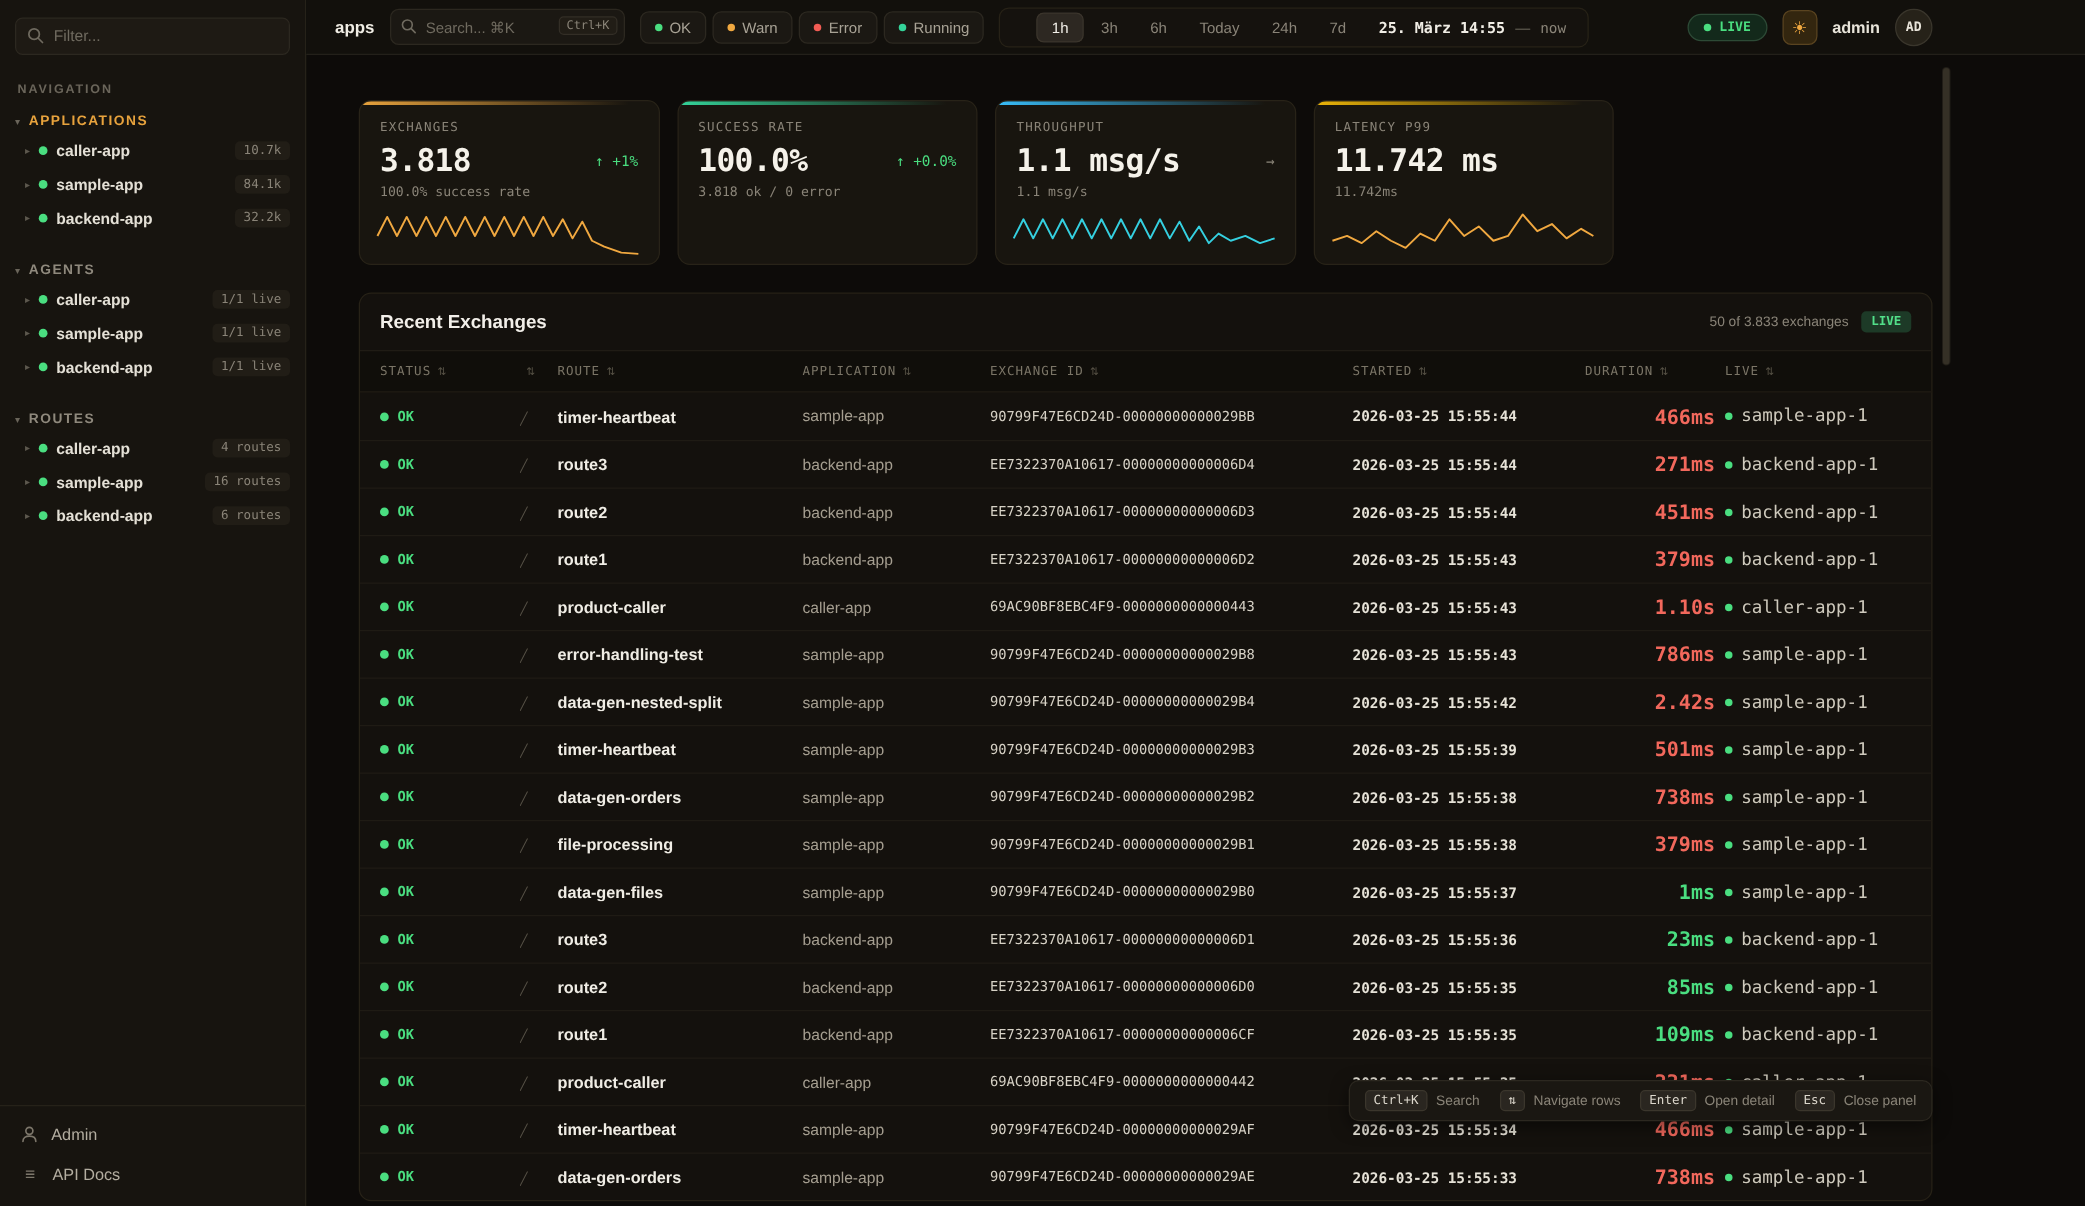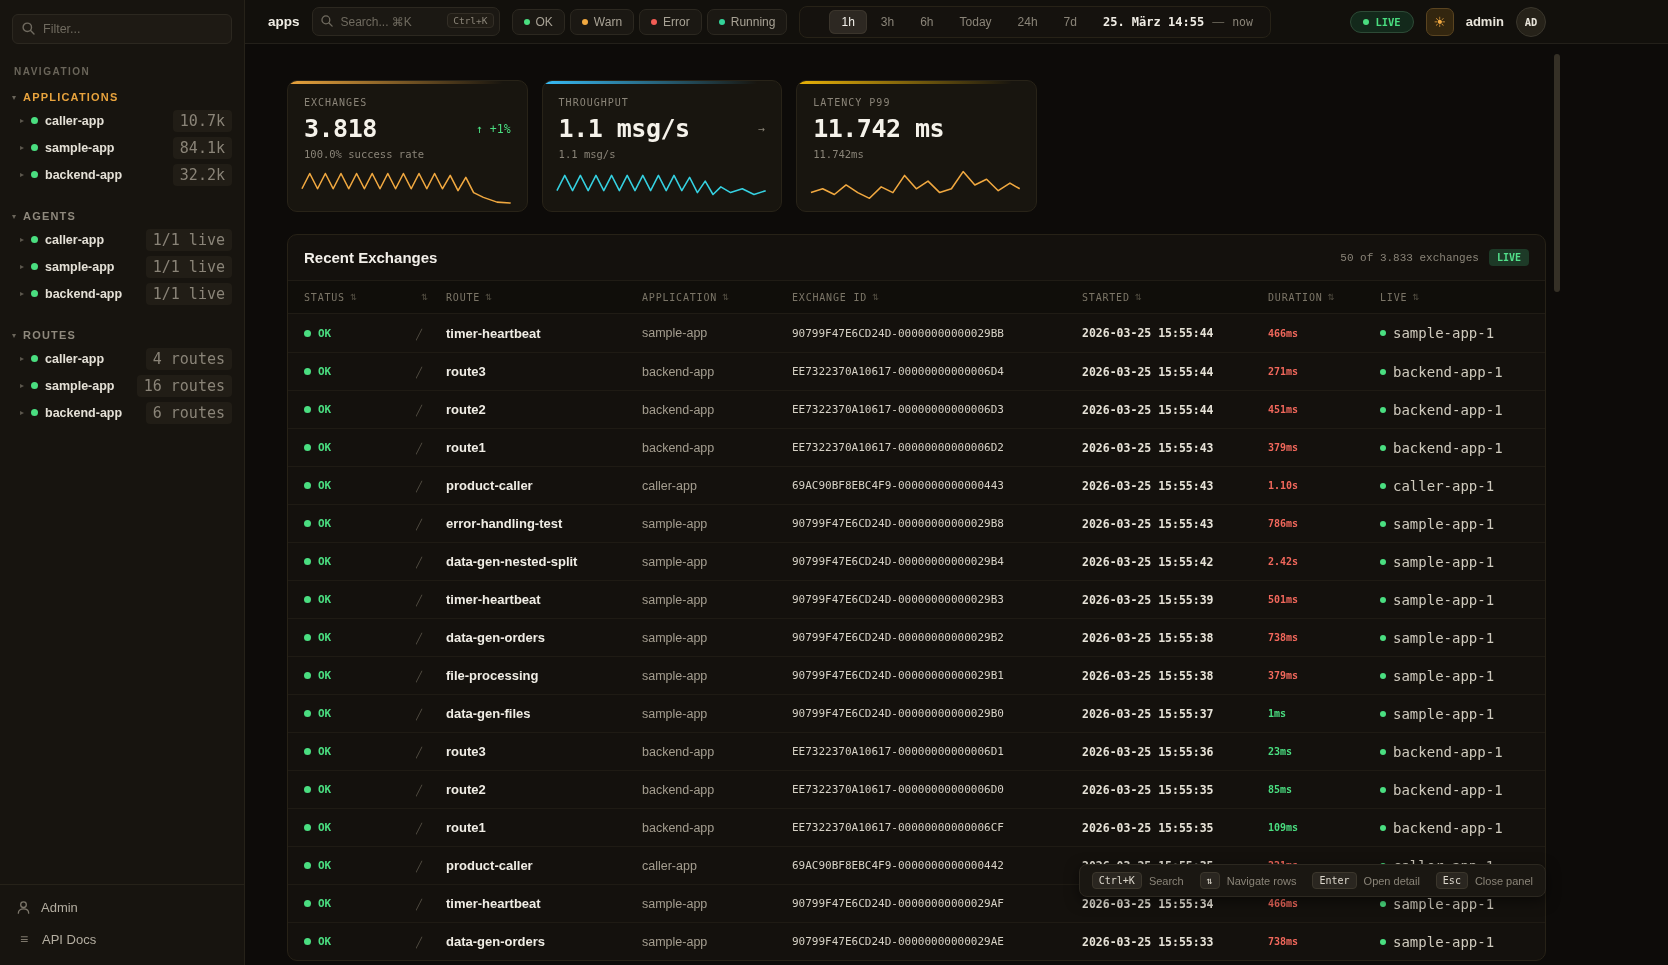--- a/index.html
+++ b/index.html
@@ -37,21 +37,21 @@
   .sec-caret { font-size:8px; color:#6a655a; }
   .sec-title { font-size:11px; letter-spacing:1.2px; font-weight:bold; color:#8f897d; }
   .side-section.active-section .sec-title { color:#e8a33d; }
   .side-item {
     display:flex; align-items:center; gap:7px; height:27px; padding:0 12px 0 20px; cursor:pointer;
   }
   .item-caret { font-size:8px; color:#5d584e; }
   .dot { width:7px; height:7px; border-radius:50%; background:#4ade80; display:inline-block; flex:none; }
   .item-label { font-size:12.5px; color:#e4e0d6; font-weight:600; }
   .item-badge {
-    margin-left:auto; font-family:"DejaVu Sans Mono",monospace; font-size:15px; color:#8a8478;
+    margin-left:auto; font-family:"DejaVu Sans Mono",monospace; font-size:10px; color:#8a8478;
     background:#211d16; border-radius:4px; padding:2px 7px;
   }
   .side-spacer { flex:1; }
   .side-footer { border-top:1px solid #262219; padding:6px 0 10px 0; }
   .side-link { display:flex; align-items:center; gap:10px; height:32px; padding:0 16px; color:#b3ada0; cursor:pointer; font-size:13px; }
   .side-link .glyph { color:#7d776b; font-size:14px; width:16px; text-align:center; }
 
   
   .main { flex:1; display:flex; flex-direction:column; min-width:0; }
   .topbar {
@@ -124,41 +124,41 @@
   .stat-trend { font-family:"DejaVu Sans Mono",monospace; font-size:11.5px; white-space:nowrap; }
   .stat-trend.up { color:#4ade80; }
   .stat-trend.flat { color:#8a8478; }
   .stat-sub { font-family:"DejaVu Sans Mono",monospace; font-size:10.5px; color:#8a8478; margin-top:5px; }
   .stat-spark { position:absolute; left:12px; right:12px; bottom:6px; height:42px; width:calc(100% - 24px); }
 
   .panel { background:#14110d; border:1px solid #272217; border-radius:10px; overflow:hidden; }
   .panel-head { display:flex; align-items:center; padding:14px 16px; }
   .panel-title { font-size:15px; font-weight:bold; color:#f2efe9; }
   .panel-head-right { margin-left:auto; display:flex; align-items:center; gap:10px; }
-  .panel-count { font-family:Liberation Mono, monospace; font-size:11px; color:#8a8478; }
+  .panel-count { font-family:Liberation Sans, sans-serif; font-size:11px; color:#8a8478; }
   .live-badge {
     background:#1d3a27; color:#52e08a; font-family:"DejaVu Sans Mono",monospace; font-size:10px;
     font-weight:bold; border-radius:4px; padding:3px 8px;
   }
   .tgrid { display:grid; grid-template-columns:112px 30px 196px 150px 290px 186px 112px 1fr; align-items:center; padding:0 16px; }
   .thead { height:34px; background:#100e0a; border-top:1px solid #201c15; border-bottom:1px solid #201c15; }
   .th { display:flex; align-items:flex-start; gap:5px; cursor:pointer; }
   .th-label { font-family:"DejaVu Sans Mono",monospace; font-size:10px; letter-spacing:0.8px; color:#7b7567; }
   .th-sort { font-size:8.5px; color:#565145; }
   .trow { height:38px; border-top:1px solid #1f1b14; cursor:pointer; }
   .trow:first-child { border-top:none; }
   .td { overflow:hidden; white-space:nowrap; text-overflow:ellipsis; padding-right:8px; }
   .td-status { display:flex; align-items:center; gap:7px; font-family:"DejaVu Sans Mono",monospace; font-size:11px; color:#4ade80; font-weight:bold; }
   .td-status .dot { width:7px; height:7px; }
   .slash { color:#565146; font-size:10px; }
   .td-route { font-size:13px; font-weight:600; color:#f0ede5; }
   .td-app { font-size:12.5px; color:#a59e90; }
   .td-id { font-family:"DejaVu Sans Mono",monospace; font-size:11px; color:#d6d1c5; }
   .td-start { font-family:"DejaVu Sans Mono",monospace; font-size:11.5px; font-weight:bold; color:#e6e2d7; }
-  .td-dur { font-family:"DejaVu Sans Mono",monospace; font-size:10px; font-weight:bold; }
+  .td-dur { font-family:"DejaVu Sans Mono",monospace; font-size:16px; font-weight:bold;text-align:right; }
   .td-dur.slow { color:#f2685c; }
   .td-dur.fast { color:#4ade80; }
   .td-agent { display:flex; align-items:center; gap:7px; font-family:"DejaVu Sans Mono",monospace; font-size:14px; color:#cfcabd; }
   .td-agent .dot { width:6px; height:6px; }
 
   
   .hints {
     position:fixed; right:122px; bottom:68px; display:flex; align-items:center; gap:16px;
     background:#1a1712; border:1px solid #2c2820; border-radius:8px; padding:7px 12px;
     box-shadow:0 4px 14px rgba(0,0,0,0.5); z-index:5;
@@ -369,20 +369,32 @@
     <div class="stat-valrow">
       <div class="stat-value">3.818</div>
       <div class="stat-trend up">↑ +1%</div>
     </div>
     <div class="stat-sub">100.0% success rate</div>
     <svg class="stat-spark" viewBox="0 0 220 44" preserveAspectRatio="none">
       <polyline fill="none" stroke-width="1.6" stroke-linejoin="round" points="2,27 10,11 18,27 26,11 34,27 42,11 50,27 58,11 66,27 74,11 82,27 90,11 98,27 106,11 114,27 122,11 130,27 138,11 146,27 154,13 162,29 170,15 178,31 188,36 202,41 216,42" stroke="#f0a840"></polyline>
     </svg>
   </div>
         <div class="stat-card">
+    <div class="stat-strip" style="--ac: #34d399;"></div>
+    <div class="stat-title">SUCCESS RATE</div>
+    <div class="stat-valrow">
+      <div class="stat-value">100.0%</div>
+      <div class="stat-trend up">↑ +0.0%</div>
+    </div>
+    <div class="stat-sub">3.818 ok / 0 error</div>
+    <svg class="stat-spark" viewBox="0 0 220 44" preserveAspectRatio="none">
+      <polyline fill="none" stroke-width="1.6" stroke-linejoin="round"></polyline>
+    </svg>
+  </div>
+        <div class="stat-card">
     <div class="stat-strip" style="--ac: #38bdf8;"></div>
     <div class="stat-title">THROUGHPUT</div>
     <div class="stat-valrow">
       <div class="stat-value">1.1 msg/s</div>
       <div class="stat-trend flat">→</div>
     </div>
     <div class="stat-sub">1.1 msg/s</div>
     <svg class="stat-spark" viewBox="0 0 220 44" preserveAspectRatio="none">
       <polyline fill="none" stroke-width="1.6" stroke-linejoin="round" points="2,29 10,13 18,29 26,13 34,29 42,13 50,29 58,13 66,29 74,13 82,29 90,13 98,29 106,13 114,29 122,13 130,29 138,15 146,31 154,19 162,33 170,25 180,31 192,27 204,33 216,29" stroke="#35d0e0"></polyline>
     </svg>

